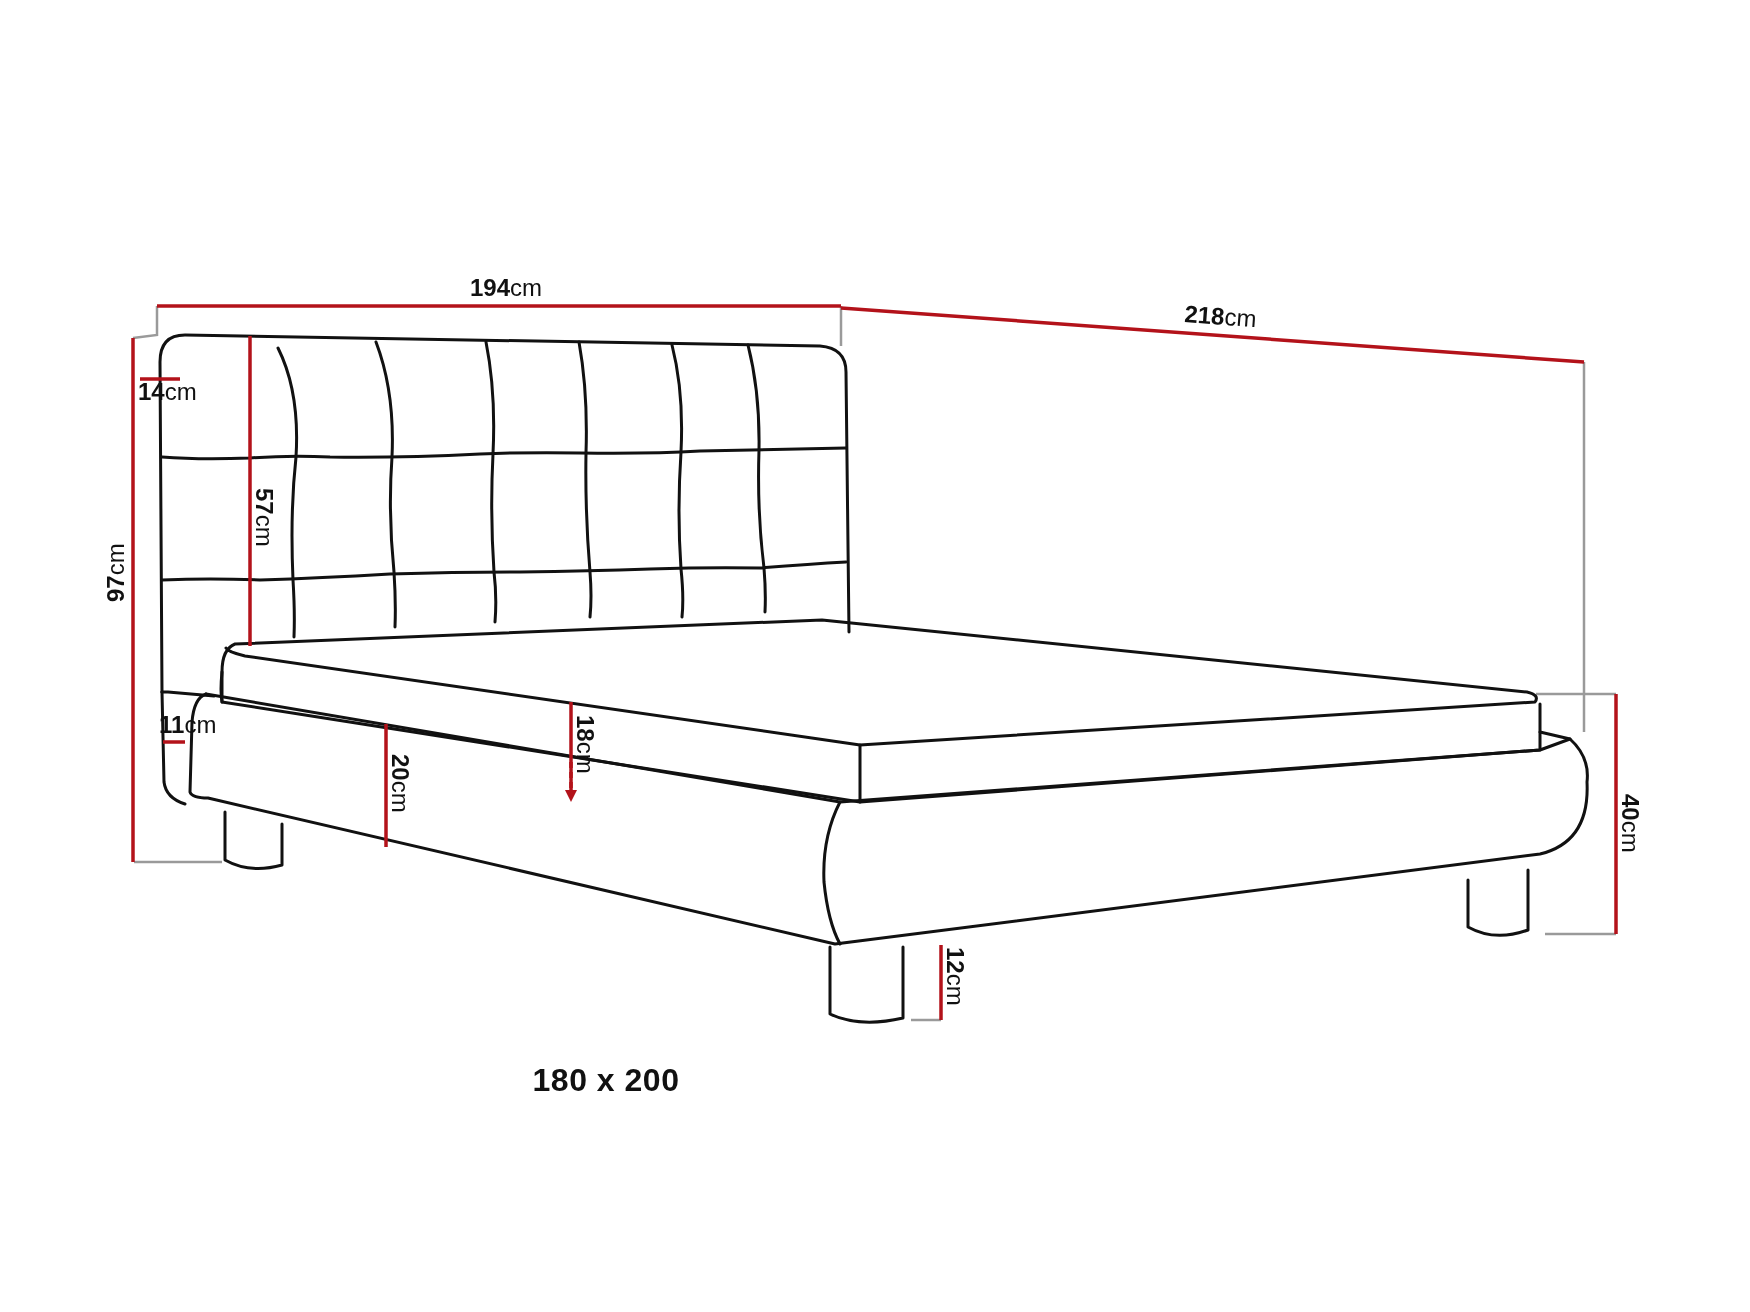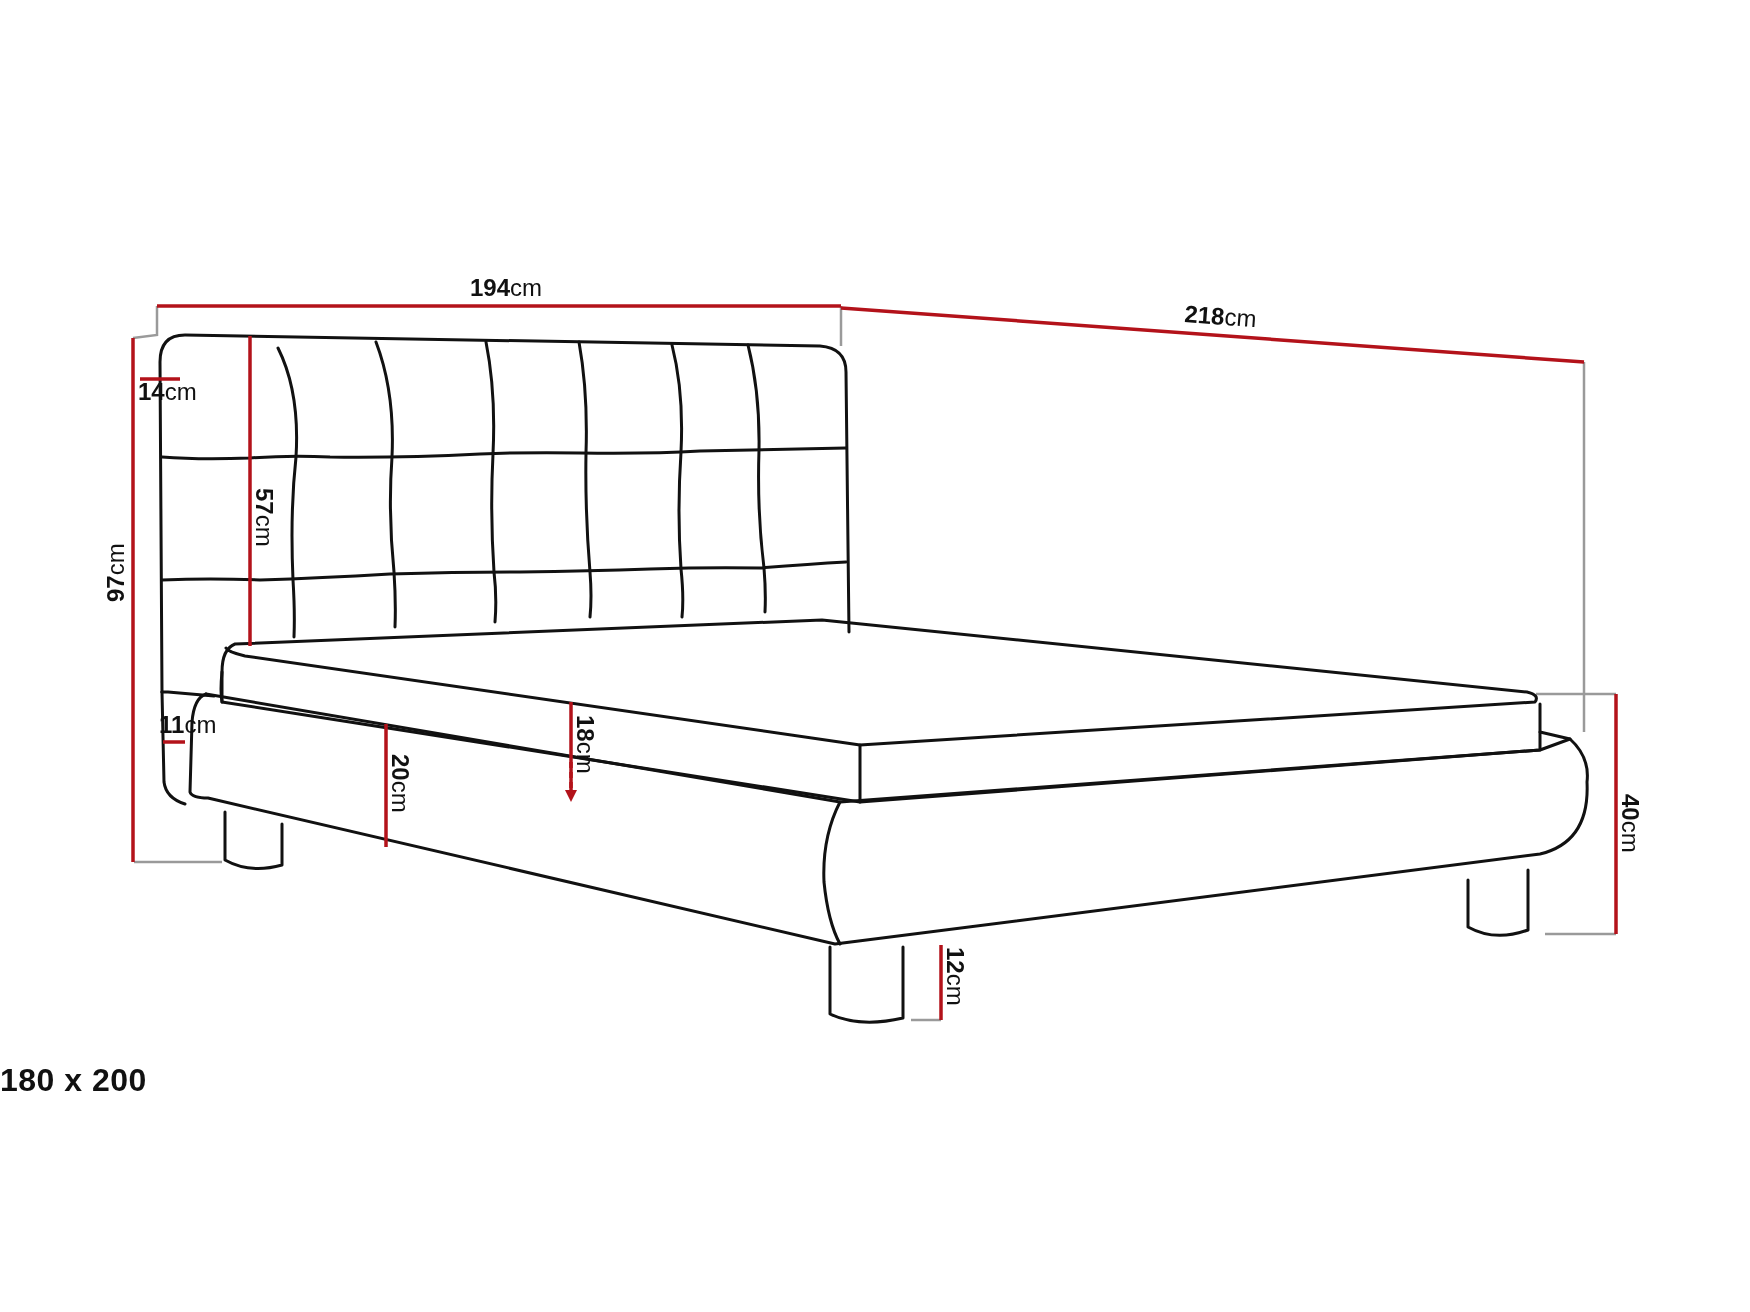--- a/index.html
+++ b/index.html
@@ -1,21 +1,21 @@
 <!DOCTYPE html>
 <html><head>
 <meta charset="utf-8">
 <style>
   html, body { margin:0; padding:0; background:#ffffff; }
   body { width:1750px; height:1312px; position:relative; overflow:hidden; font-family:"Liberation Sans", sans-serif; }
   #stage { position:absolute; left:0; top:12px; width:1388px; height:1312px; }
   svg text { font-family:"Liberation Sans", sans-serif; fill:#111; }
   .num { font-weight:bold; }
   .unit { font-weight:normal; }
-  #caption { position:absolute; left:0; top:1050px; width:1212px; font-family:"Liberation Sans", sans-serif; font-weight:bold; font-size:32px; color:#111; letter-spacing:0.5px; }
+  #caption { position:absolute; left:0; top:1050px; width:1212px; text-align:center; font-family:"Liberation Sans", sans-serif; font-weight:bold; font-size:32px; color:#111; letter-spacing:0.5px; }
 </style>
 </head>
 <body>
 
 <div id="stage">
 <svg width="1750" height="1312" viewBox="0 0 1750 1312" xmlns="http://www.w3.org/2000/svg">
 
   <g stroke="#9a9a9a" stroke-width="2.5" fill="none">
     <polyline points="157,294 157,323 133,326"></polyline>
     <line x1="841" y1="294" x2="841" y2="334"></line>

